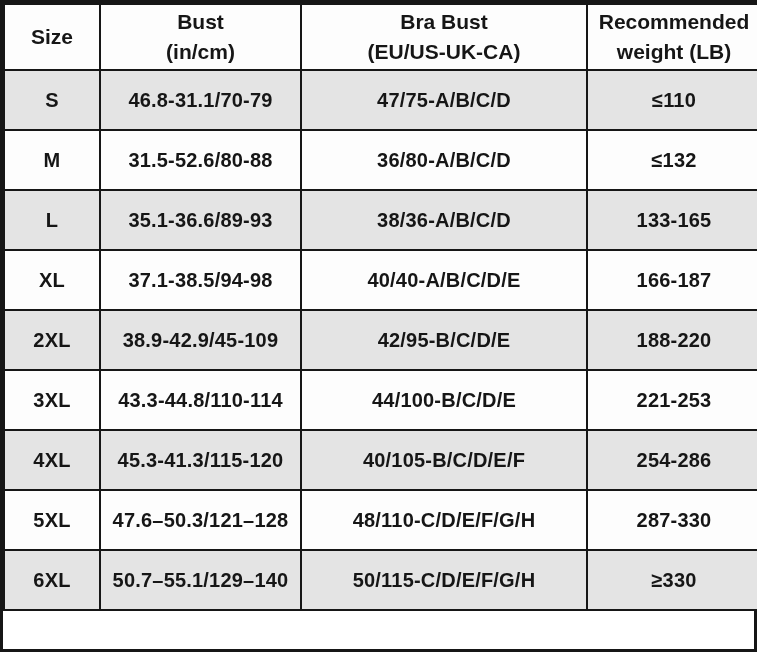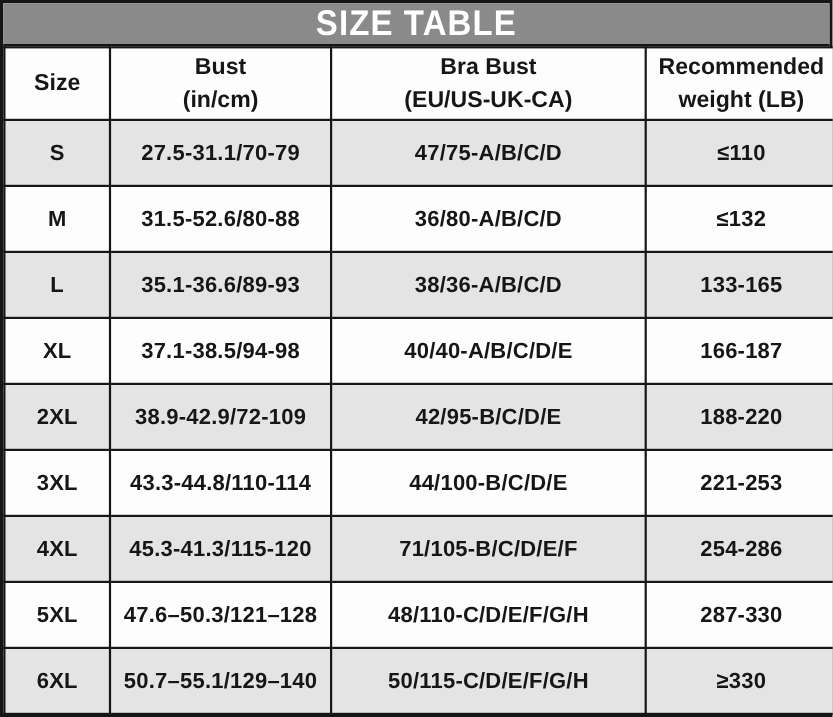--- a/index.html
+++ b/index.html
@@ -68,23 +68,20 @@
   }
   tbody tr:nth-child(even) {
     background: var(--c-row-bg, #fdfdfd);
   }
 </style>
 </head>
 <body>
 
 <div class="wrap">
 
-  <div class="title-bar">
-    <div class="title-text">SIZE TABLE</div>
-  </div>
 
   <table class="size-grid">
     <colgroup>
       <col style="width:96px">
       <col style="width:201px">
       <col style="width:286px">
       <col style="width:174px">
     </colgroup>
     <thead>
       <tr>
@@ -101,21 +98,21 @@
         </th>
         <th>
           <div class="hline">Recommended</div>
           <div class="hline">weight (LB)</div>
         </th>
       </tr>
     </thead>
     <tbody>
       <tr>
         <td>S</td>
-        <td>27.5-31.1/70-79</td>
+        <td>46.8-31.1/70-79</td>
         <td>47/75-A/B/C/D</td>
         <td>≤110</td>
       </tr>
       <tr>
         <td>M</td>
         <td>31.5-52.6/80-88</td>
         <td>36/80-A/B/C/D</td>
         <td>≤132</td>
       </tr>
       <tr>
@@ -125,34 +122,34 @@
         <td>133-165</td>
       </tr>
       <tr>
         <td>XL</td>
         <td>37.1-38.5/94-98</td>
         <td>40/40-A/B/C/D/E</td>
         <td>166-187</td>
       </tr>
       <tr>
         <td>2XL</td>
-        <td>38.9-42.9/72-109</td>
+        <td>38.9-42.9/45-109</td>
         <td>42/95-B/C/D/E</td>
         <td>188-220</td>
       </tr>
       <tr>
         <td>3XL</td>
         <td>43.3-44.8/110-114</td>
         <td>44/100-B/C/D/E</td>
         <td>221-253</td>
       </tr>
       <tr>
         <td>4XL</td>
         <td>45.3-41.3/115-120</td>
-        <td>71/105-B/C/D/E/F</td>
+        <td>40/105-B/C/D/E/F</td>
         <td>254-286</td>
       </tr>
       <tr>
         <td>5XL</td>
         <td>47.6–50.3/121–128</td>
         <td>48/110-C/D/E/F/G/H</td>
         <td>287-330</td>
       </tr>
       <tr>
         <td>6XL</td>

